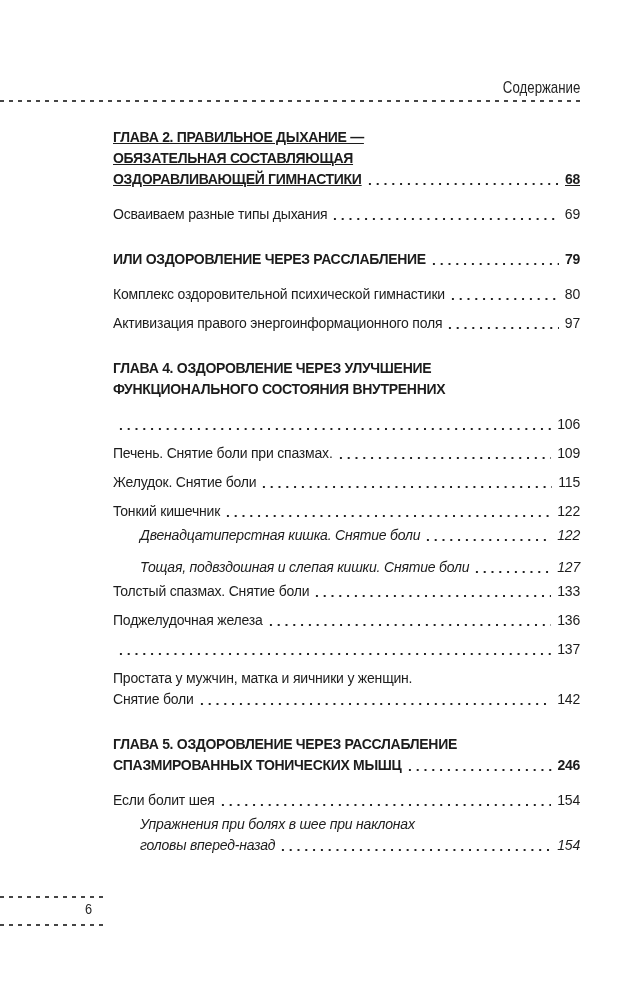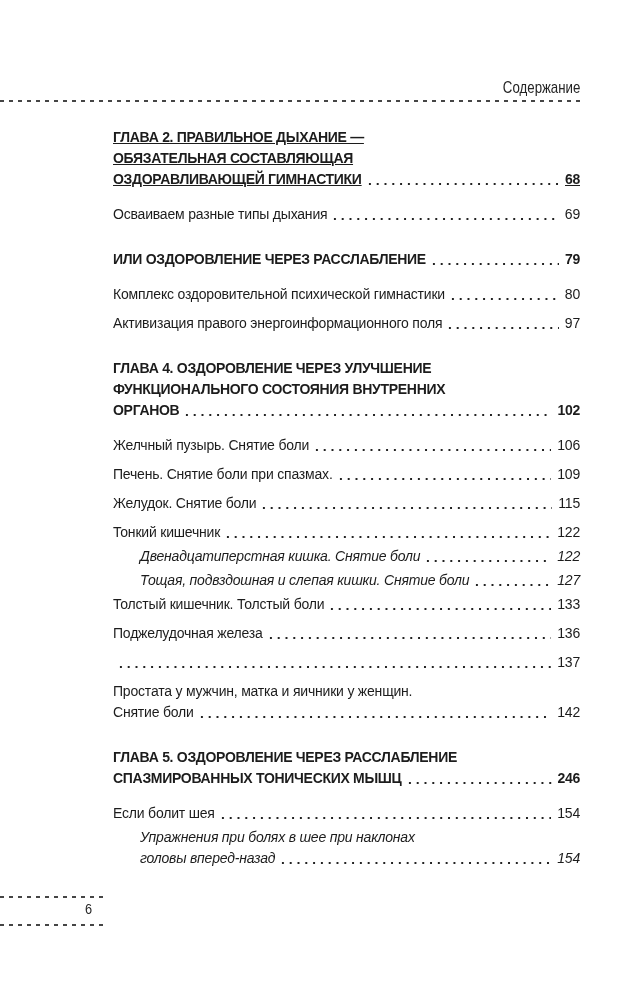--- a/index.html
+++ b/index.html
@@ -58,21 +58,21 @@
     margin-top: 16px;
     margin-bottom: 14px;
   }
   .entry:first-child { margin-top: 0; text-decoration: underline; }
   .entry.sub {
     font-style: italic;
     padding-left: 27px;
     margin-top: -5px;
     margin-bottom: 3px;
   }
-  .entry.sub + .entry.sub { margin-top: 0; }
+  .entry.sub + .entry.sub { margin-top: 8px; }
 
   .tline { white-space: nowrap; }
   .row { display: flex; align-items: baseline; }
   .row .t { white-space: nowrap; }
   .leader {
     flex: 1 1 auto;
     align-self: stretch;
     margin: 0 6px 0 4px;
     background-image: radial-gradient(circle, #222222 1.05px, transparent 1.55px);
     background-size: 7.8px 4px;
@@ -136,29 +136,23 @@
     <div class="entry item">
       <div class="row">
         <span class="t">Активизация правого энергоинформационного поля</span>
         <span class="leader"></span>
         <span class="pg">97</span>
       </div>
     </div>
     <div class="entry chapter">
       <div class="tline">ГЛАВА 4. ОЗДОРОВЛЕНИЕ ЧЕРЕЗ УЛУЧШЕНИЕ</div>
       <div class="tline">ФУНКЦИОНАЛЬНОГО СОСТОЯНИЯ ВНУТРЕННИХ</div>
-      <div class="row">
-        <span class="t">ОРГАНОВ</span>
-        <span class="leader"></span>
-        <span class="pg">102</span>
-      </div>
-    </div>
-    <div class="entry item">
-      <div class="row">
-        <span class="t">Желчный пузырь. Снятие боли</span>
+    </div>
+    <div class="entry item">
+      <div class="row">
         <span class="leader"></span>
         <span class="pg">106</span>
       </div>
     </div>
     <div class="entry item">
       <div class="row">
         <span class="t">Печень. Снятие боли при спазмах.</span>
         <span class="leader"></span>
         <span class="pg">109</span>
       </div>
@@ -186,21 +180,21 @@
     </div>
     <div class="entry sub">
       <div class="row">
         <span class="t">Тощая, подвздошная и слепая кишки. Снятие боли</span>
         <span class="leader"></span>
         <span class="pg">127</span>
       </div>
     </div>
     <div class="entry item">
       <div class="row">
-        <span class="t">Толстый кишечник. Толстый боли</span>
+        <span class="t">Толстый спазмах. Снятие боли</span>
         <span class="leader"></span>
         <span class="pg">133</span>
       </div>
     </div>
     <div class="entry item">
       <div class="row">
         <span class="t">Поджелудочная железа</span>
         <span class="leader"></span>
         <span class="pg">136</span>
       </div>

